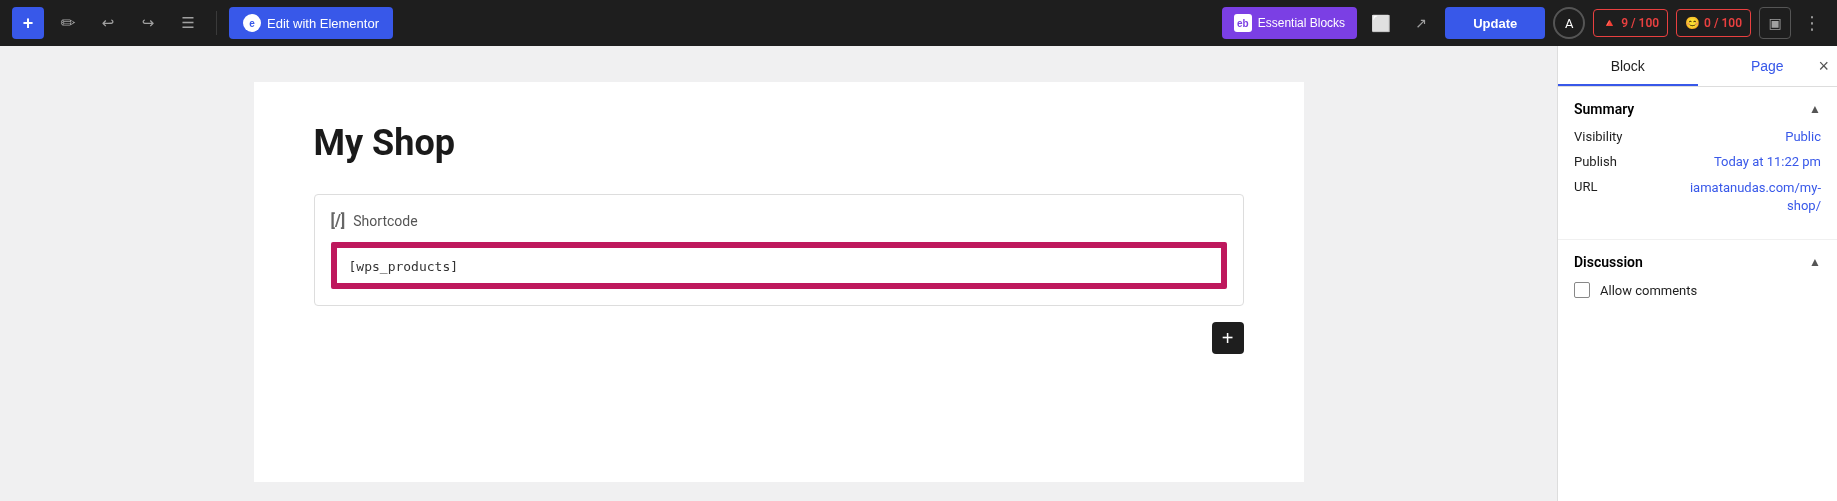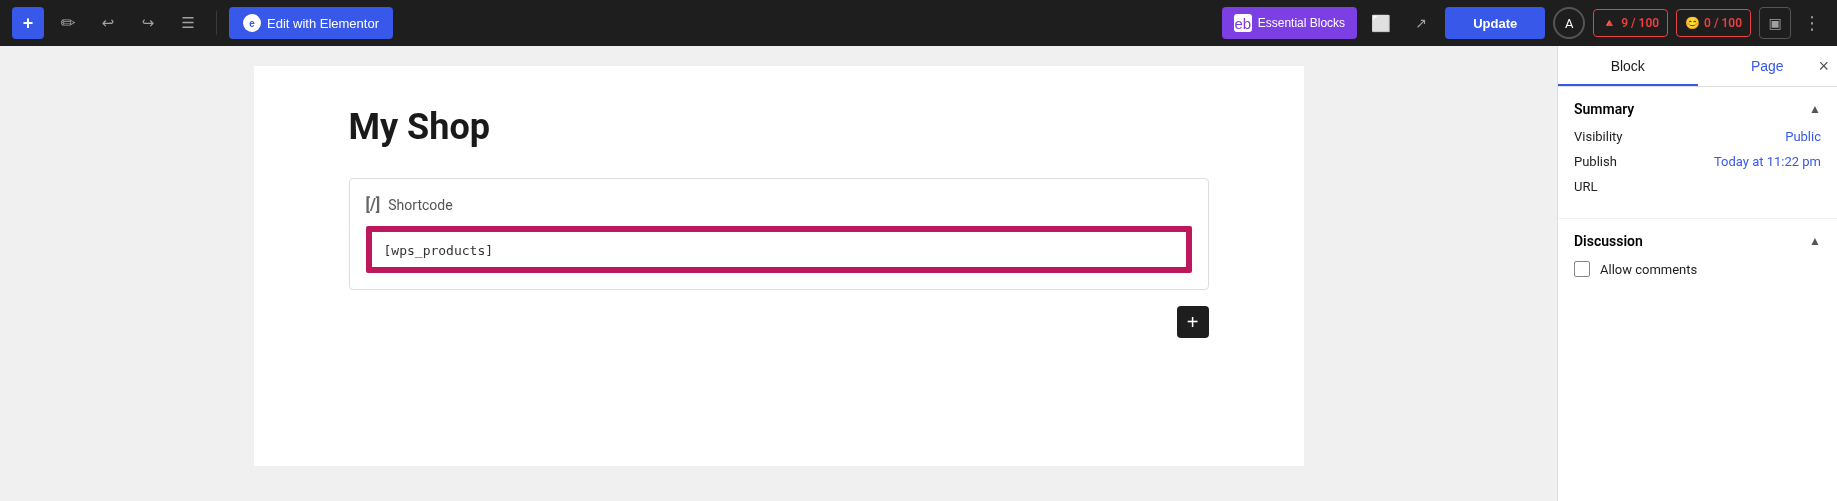--- a/index.html
+++ b/index.html
@@ -21,21 +21,21 @@
     }
     .toolbar-edit-btn .icon-circle { width: 18px; height: 18px; background: #fff; border-radius: 50%; display: flex; align-items: center; justify-content: center; }
     .toolbar-edit-btn .icon-circle span { color: #3858e9; font-size: 10px; font-weight: 700; }
     .toolbar-spacer { flex: 1; }
     .toolbar-right { display: flex; align-items: center; gap: 8px; }
     .eb-btn {
       background: #7b3fe4; border: none; border-radius: 4px; color: #fff; cursor: pointer;
       display: flex; align-items: center; gap: 6px; padding: 0 12px; height: 32px; font-size: 12px;
     }
     .eb-btn .eb-logo { width: 18px; height: 18px; background: #fff; border-radius: 3px; display:flex; align-items:center; justify-content:center; }
-    .eb-btn .eb-logo span { color: #7b3fe4; font-size: 15px; font-weight: 400; }
+    .eb-btn .eb-logo span { color: #7b3fe4; font-size: 10px; font-weight: 700; }
     .toolbar-icon-btn {
       background: transparent; border: none; color: #a0a0a0; cursor: pointer; width: 32px; height: 32px;
       display: flex; align-items: center; justify-content: center; font-size: 16px;
     }
     .update-btn {
       background: #3858e9; border: none; border-radius: 4px; color: #fff; cursor: pointer;
       padding: 0 28px; height: 32px; font-size: 13px; font-weight: 600;
     }
     .avatar-btn {
       width: 32px; height: 32px; border-radius: 50%; background: #1e1e1e; border: 2px solid #555;
@@ -51,21 +51,21 @@
       display: flex; align-items: center; justify-content: center; cursor: pointer; color: #a0a0a0;
     }
     .three-dots { background: transparent; border: none; color: #a0a0a0; cursor: pointer; font-size: 18px; padding: 0 4px; }
 
     
     .main-layout { display: flex; flex: 1; overflow: hidden; }
 
     
     .canvas-area { flex: 1; background: #f0f0f1; overflow: auto; display: flex; justify-content: center; padding: 20px; }
     .canvas-inner { background: #f0f0f1; width: 100%; max-width: 1050px; }
-    .page-content { background: #fff; margin: 0 auto; padding: 40px 95px; min-height: 400px; }
+    .page-content { background: #fff; margin: 16px auto; padding: 40px 60px; min-height: 400px; }
     .page-title { font-size: 36px; font-weight: 700; color: #1a1a1a; margin-bottom: 30px; }
 
     .shortcode-block {
       border: 1px solid #ddd; border-radius: 4px; padding: 16px; background: #fff; margin-bottom: 16px;
     }
     .shortcode-header { display: flex; align-items: center; gap: 8px; margin-bottom: 12px; color: #555; font-size: 14px; }
     .shortcode-icon { color: #666; font-size: 16px; font-weight: 700; }
     .shortcode-input-wrap { border: 6px solid #be185d; border-radius: 2px; padding: 8px 12px; background: #fff; }
     .shortcode-input-wrap span { font-family: monospace; font-size: 13px; color: #333; }
 
@@ -231,20 +231,21 @@
       </div>
 
       <div class="sidebar-row">
         <span class="sidebar-row-label">Publish</span>
         <span class="sidebar-row-value">Today at 11:22 pm</span>
       </div>
 
 
       <div class="sidebar-row">
         <span class="sidebar-row-label">URL</span>
+        <span class="sidebar-row-value multiline">iamatanudas.com/my-shop/</span>
       </div>
 
     </div>
 
     <div class="discussion-section">
       <div class="discussion-header">
         <span class="sidebar-section-title">Discussion</span>
         <span class="chevron">▲</span>
       </div>
       <div class="allow-comments-row">

